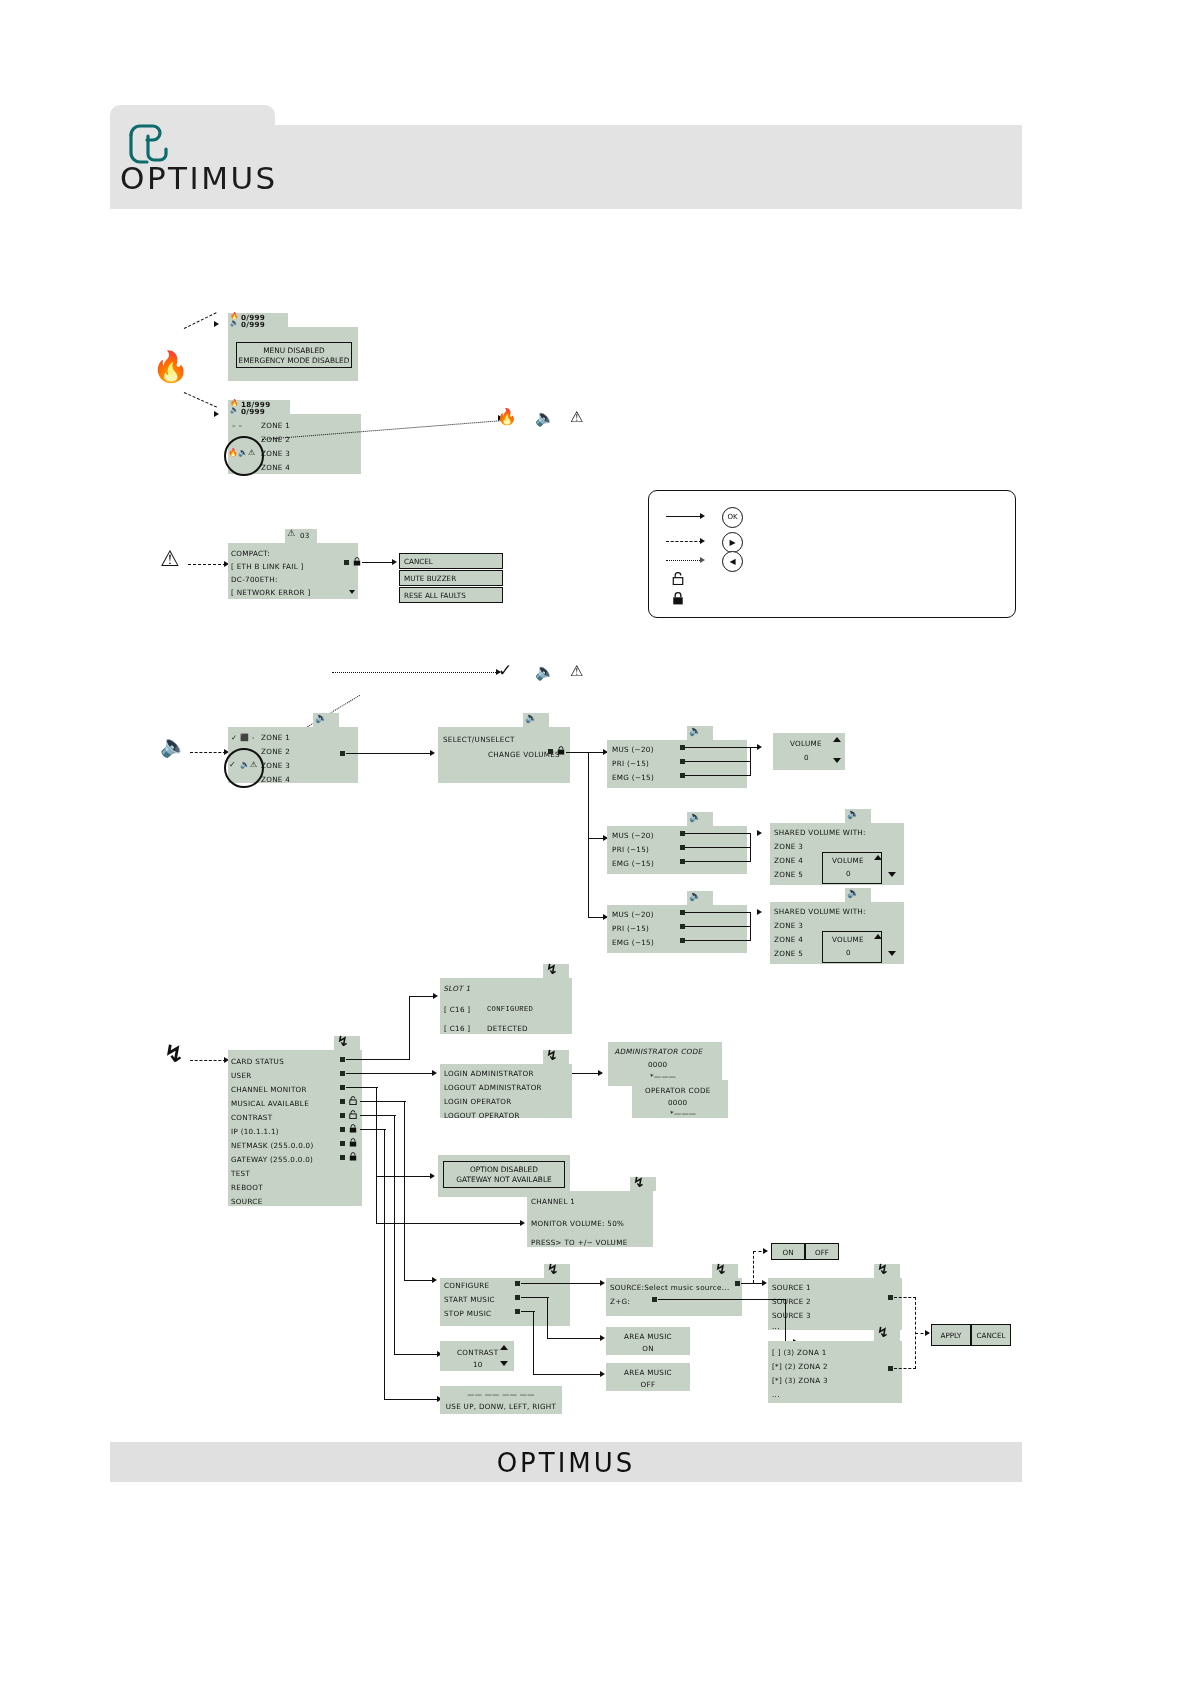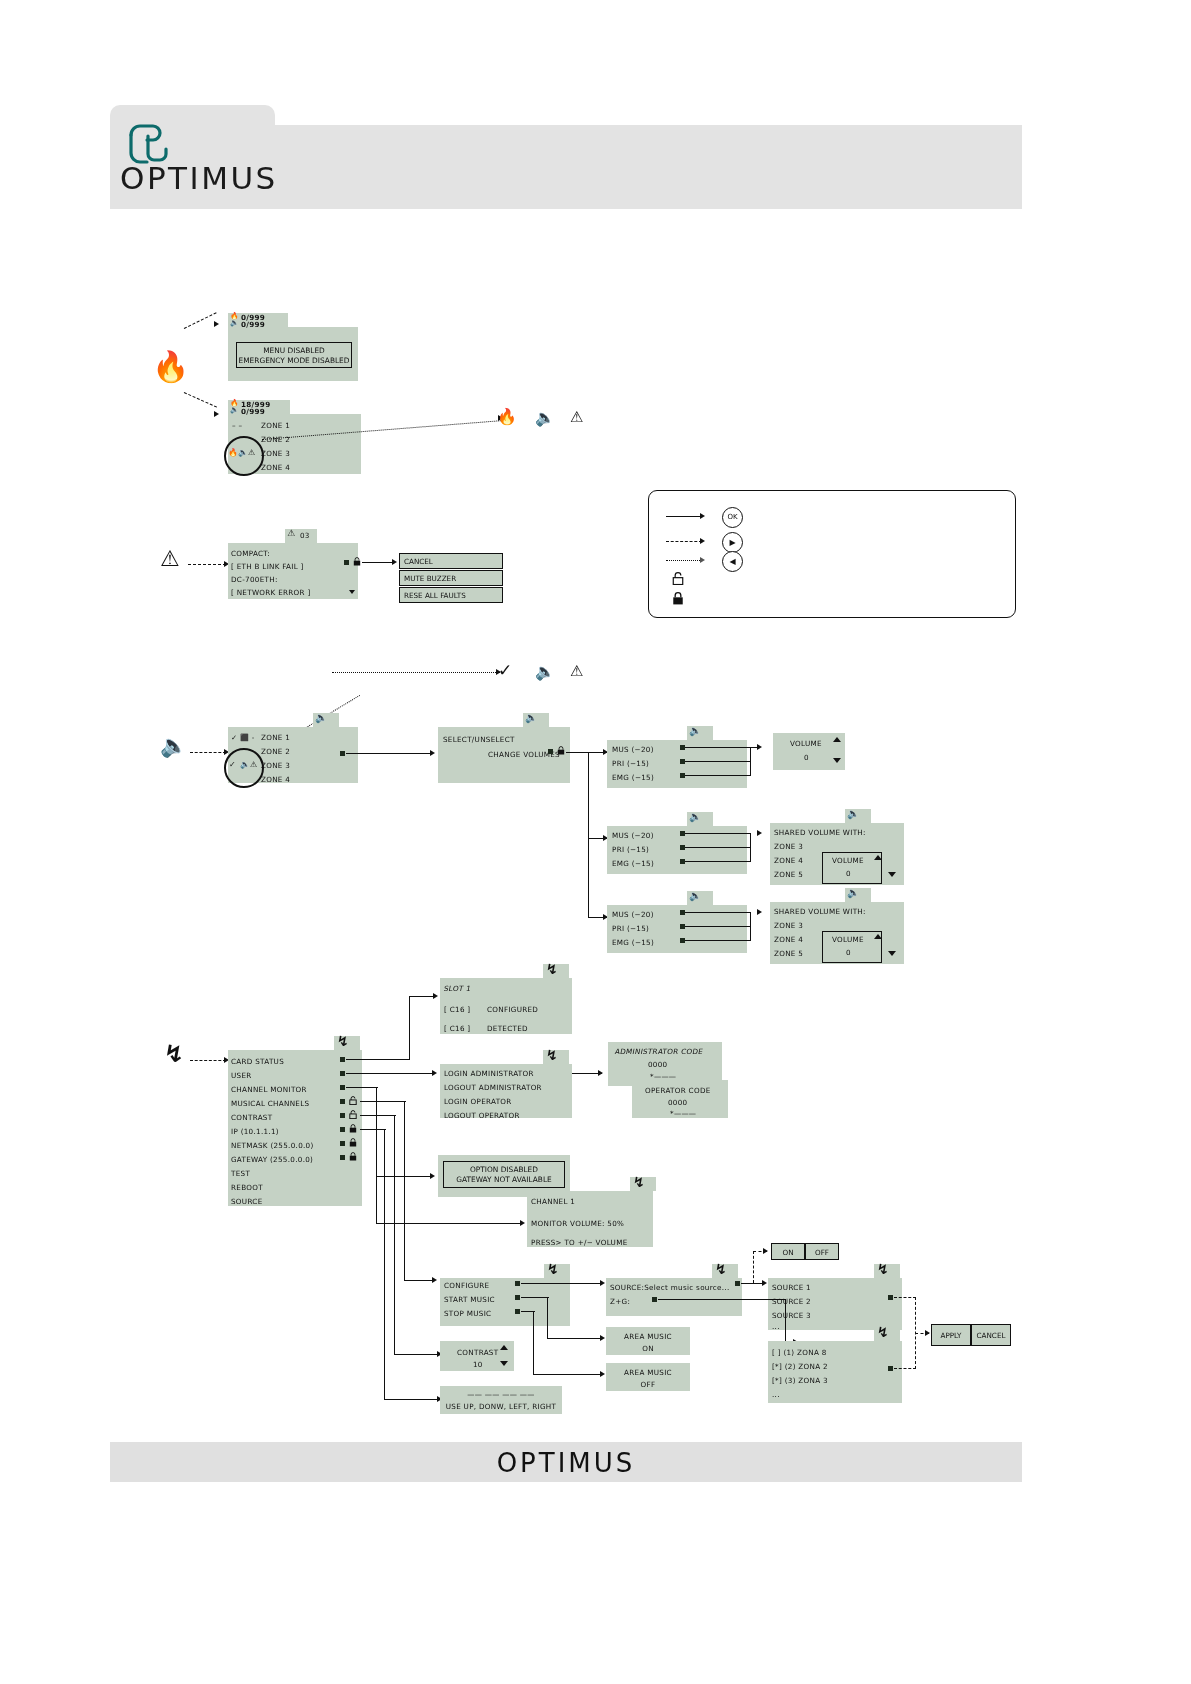--- a/index.html
+++ b/index.html
@@ -278,21 +278,21 @@
 <div class="dsh" style="left:190px;top:1060px;width:36px;"></div>
 <div class="arw" style="left:224px;top:1057px;"></div>
 
 <div class="lcd-tab" style="left:334px;top:1036px;width:26px;height:14px;"></div>
 <div class="glyph" style="left:337px;top:1034px;font-size:14px;font-weight:bold;">↯</div>
 <div class="lcd" style="left:228px;top:1050px;width:134px;height:156px;"></div>
 
 <div class="row" style="left:231px;top:1057px;">CARD STATUS</div>
 <div class="row" style="left:231px;top:1071px;">USER</div>
 <div class="row" style="left:231px;top:1085px;">CHANNEL MONITOR</div>
-<div class="row" style="left:231px;top:1099px;">MUSICAL CHANNELS</div>
+<div class="row" style="left:231px;top:1099px;">MUSICAL AVAILABLE</div>
 <div class="row" style="left:231px;top:1113px;">CONTRAST</div>
 <div class="row" style="left:231px;top:1127px;text-align:center;">IP (10.1.1.1)</div>
 <div class="row" style="left:231px;top:1141px;">NETMASK (255.0.0.0)</div>
 <div class="row" style="left:231px;top:1155px;">GATEWAY (255.0.0.0)</div>
 <div class="row" style="left:231px;top:1169px;">TEST</div>
 <div class="row" style="left:231px;top:1183px;">REBOOT</div>
 <div class="row" style="left:231px;top:1197px;">SOURCE</div>
 
 <div class="mi" style="left:340px;top:1057px;"></div>
 <div class="mi" style="left:340px;top:1071px;"></div>
@@ -327,21 +327,21 @@
 <div class="ln lnh" style="left:346px;top:1059px;width:64px;"></div>
 <div class="ln lnv" style="left:409px;top:996px;height:64px;"></div>
 <div class="ln lnh" style="left:409px;top:996px;width:26px;"></div>
 <div class="arw" style="left:433px;top:993px;"></div>
 
 <div class="lcd-tab" style="left:543px;top:964px;width:26px;height:14px;"></div>
 <div class="glyph" style="left:546px;top:962px;font-size:14px;font-weight:bold;">↯</div>
 <div class="lcd" style="left:440px;top:978px;width:132px;height:56px;"></div>
 <div class="row" style="left:444px;top:984px;font-style:italic;">SLOT 1</div>
 <div class="row" style="left:444px;top:1005px;">[ C16 ]</div>
-<div class="row" style="left:487px;top:1005px;">CONFIGURED</div>
+<div class="row" style="left:487px;top:1005px;font-family:Liberation Mono, monospace;">CONFIGURED</div>
 <div class="row" style="left:444px;top:1024px;">[ C16 ]</div>
 <div class="row" style="left:487px;top:1024px;">DETECTED</div>
 
 <div class="ln lnh" style="left:346px;top:1073px;width:88px;"></div>
 <div class="arw" style="left:432px;top:1070px;"></div>
 <div class="lcd-tab" style="left:543px;top:1050px;width:26px;height:14px;"></div>
 <div class="glyph" style="left:546px;top:1048px;font-size:14px;font-weight:bold;">↯</div>
 <div class="lcd" style="left:440px;top:1064px;width:132px;height:54px;"></div>
 <div class="row" style="left:444px;top:1069px;">LOGIN ADMINISTRATOR</div>
 <div class="row" style="left:444px;top:1083px;">LOGOUT ADMINISTRATOR</div>
@@ -443,21 +443,21 @@
 <div class="mi" style="left:888px;top:1295px;"></div>
 
 <div class="ln lnh" style="left:658px;top:1299px;width:128px;"></div>
 <div class="ln lnv" style="left:785px;top:1299px;height:44px;"></div>
 <div class="ln lnh" style="left:785px;top:1342px;width:10px;"></div>
 <div class="arw" style="left:793px;top:1339px;"></div>
 
 <div class="lcd-tab" style="left:874px;top:1327px;width:26px;height:14px;"></div>
 <div class="glyph" style="left:877px;top:1325px;font-size:14px;font-weight:bold;">↯</div>
 <div class="lcd" style="left:768px;top:1341px;width:134px;height:62px;"></div>
-<div class="row" style="left:772px;top:1348px;">[ ] (1) ZONA 8</div>
+<div class="row" style="left:772px;top:1348px;">[ ] (3) ZONA 1</div>
 <div class="row" style="left:772px;top:1362px;">[*] (2) ZONA 2</div>
 <div class="row" style="left:772px;top:1376px;">[*] (3) ZONA 3</div>
 <div class="row" style="left:772px;top:1390px;">...</div>
 <div class="mi" style="left:888px;top:1366px;"></div>
 
 <div class="dshv" style="left:915px;top:1297px;height:72px;"></div>
 <div class="dsh" style="left:894px;top:1297px;width:22px;"></div>
 <div class="dsh" style="left:894px;top:1368px;width:22px;"></div>
 <div class="dsh" style="left:915px;top:1333px;width:14px;"></div>
 <div class="arw" style="left:925px;top:1330px;"></div>

